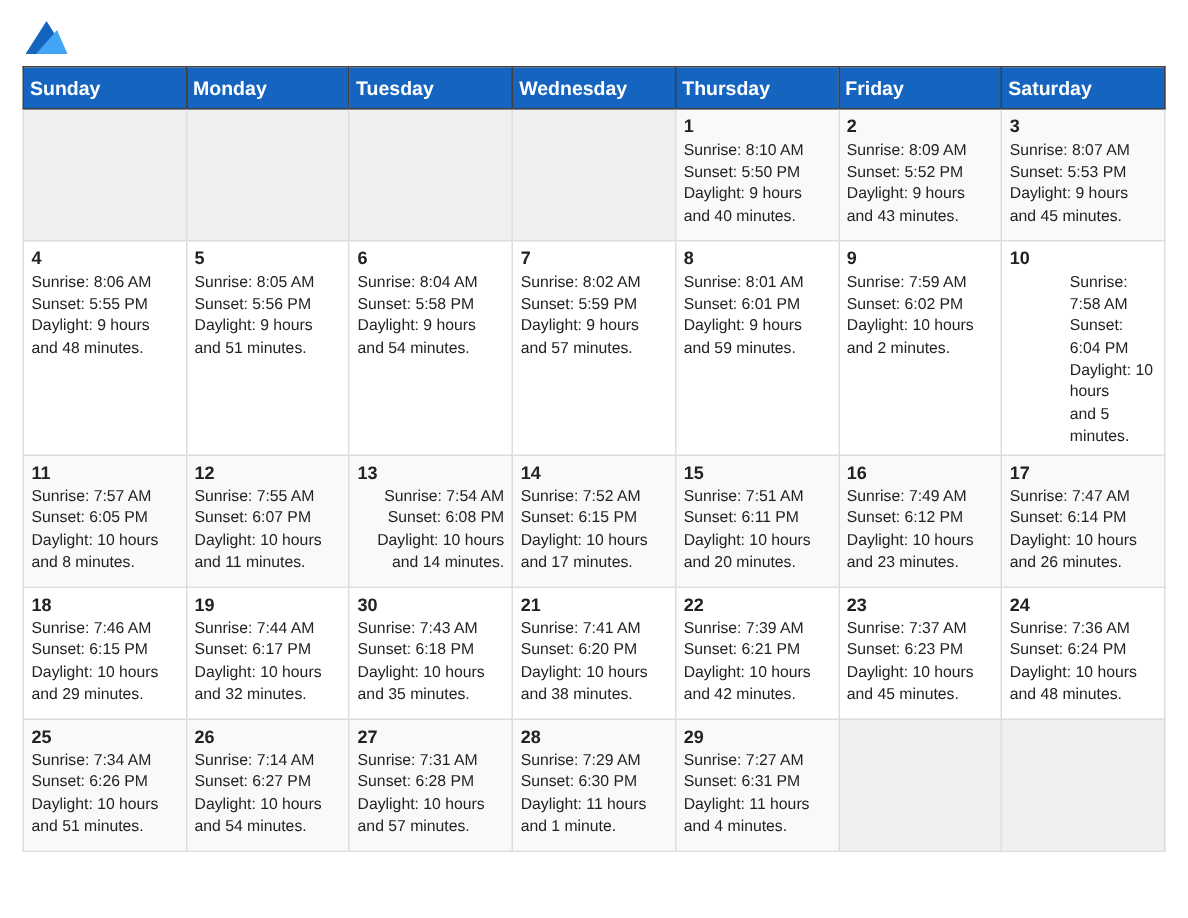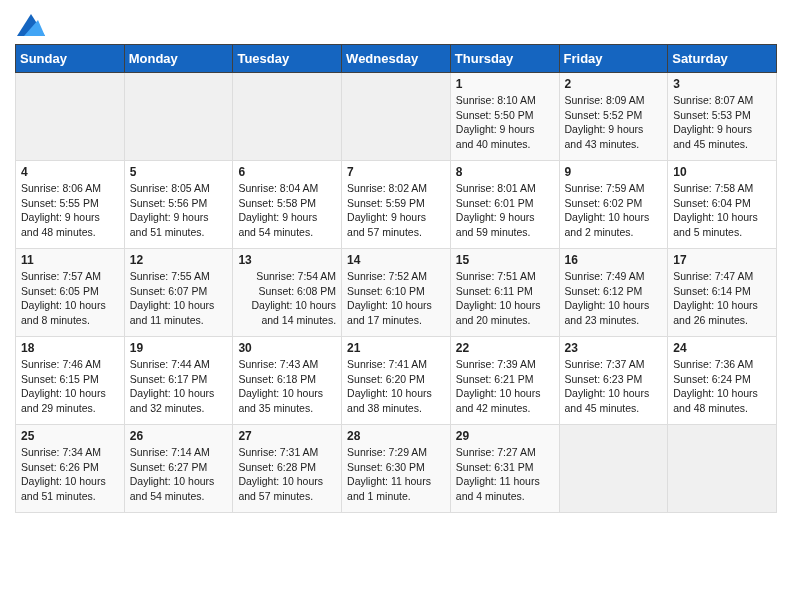--- a/index.html
+++ b/index.html
@@ -193,21 +193,21 @@
         </td>
         <td>
           <span class="day-number">9</span>
           <div class="cell-info" style="white-space: pre-line;">Sunrise: 7:59 AM
 Sunset: 6:02 PM
 Daylight: 10 hours
 and 2 minutes.</div>
         </td>
         <td>
           <span class="day-number">10</span>
-          <div class="cell-info" style="white-space: pre-line;">Sunrise: 7:58 AM
+          <div class="cell-info" style="white-space: pre-line; margin-left: 40px;">Sunrise: 7:58 AM
 Sunset: 6:04 PM
 Daylight: 10 hours
 and 5 minutes.</div>
         </td>
       </tr>
       <tr>
         <td>
           <span class="day-number">11</span>
           <div class="cell-info" style="white-space: pre-line;">Sunrise: 7:57 AM
 Sunset: 6:05 PM
@@ -224,21 +224,21 @@
         <td>
           <span class="day-number">13</span>
           <div class="cell-info" style="white-space: pre-line; text-align: right;">Sunrise: 7:54 AM
 Sunset: 6:08 PM
 Daylight: 10 hours
 and 14 minutes.</div>
         </td>
         <td>
           <span class="day-number">14</span>
           <div class="cell-info" style="white-space: pre-line;">Sunrise: 7:52 AM
-Sunset: 6:10 PM
+Sunset: 6:15 PM
 Daylight: 10 hours
 and 17 minutes.</div>
         </td>
         <td>
           <span class="day-number">15</span>
           <div class="cell-info" style="white-space: pre-line;">Sunrise: 7:51 AM
 Sunset: 6:11 PM
 Daylight: 10 hours
 and 20 minutes.</div>
         </td>

